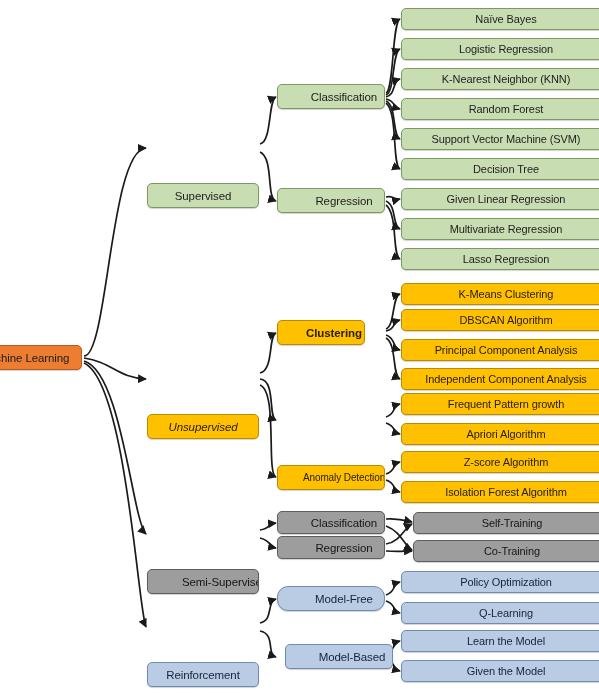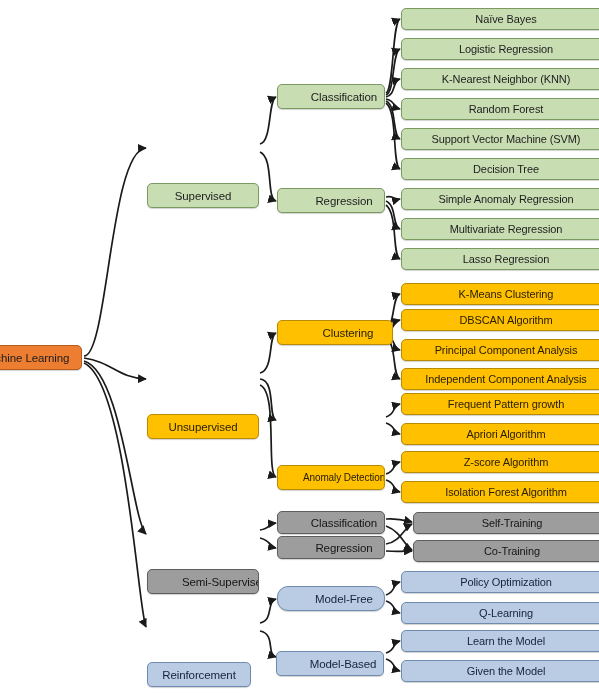--- a/index.html
+++ b/index.html
@@ -116,62 +116,62 @@
   </svg>
 
   <div class="node c-root root-node" style="left:-6px;top:345px;width:88px;height:25px;">
     <span>achine Learning</span>
   </div>
 
   <div class="node c-green lvl1" style="left:147px;top:135px;width:112px;height:25px;">
     <span>Supervised</span>
   </div>
 
-  <div class="node c-orange lvl1" style="left:147px;top:366px;width:112px;height:25px;">
+  <div class="node c-orange lvl1" style="left:147px;top:366px;width:112px;height:25px;font-style:italic;">
     <span>Unsupervised</span>
   </div>
 
   <div class="node c-grey lvl1" style="left:147px;top:521px;width:112px;height:25px;padding-left:44px;">
     <span>Semi-Supervised</span>
   </div>
 
-  <div class="node c-blue lvl1" style="left:147px;top:614px;width:104px;height:25px;">
+  <div class="node c-blue lvl1" style="left:147px;top:614px;width:112px;height:25px;">
     <span>Reinforcement</span>
   </div>
 
   <div class="node c-green lvl2" style="left:277px;top:84px;width:108px;height:25px;">
     <span>Classification</span>
   </div>
 
   <div class="node c-green lvl2" style="left:277px;top:188px;width:108px;height:25px;">
     <span>Regression</span>
   </div>
 
-  <div class="node c-orange lvl2" style="left:277px;top:320px;width:116px;height:25px;">
+  <div class="node c-orange lvl2" style="left:277px;top:320px;width:88px;height:25px;font-weight:bold;">
     <span>Clustering</span>
   </div>
 
 
   <div class="node c-orange lvl2 tiny" style="left:277px;top:465px;width:108px;height:25px;">
     <span>Anomaly Detection</span>
   </div>
 
   <div class="node c-grey lvl2" style="left:277px;top:511px;width:108px;height:23px;">
     <span>Classification</span>
   </div>
 
   <div class="node c-grey lvl2" style="left:277px;top:536px;width:108px;height:23px;">
     <span>Regression</span>
   </div>
 
   <div class="node c-blue lvl2" style="left:277px;top:586px;width:108px;height:25px;border-radius:11px;">
     <span>Model-Free</span>
   </div>
 
-  <div class="node c-blue lvl2" style="left:276px;top:644px;width:108px;height:25px;margin-top:7px;">
+  <div class="node c-blue lvl2" style="left:285px;top:644px;width:108px;height:25px;">
     <span>Model-Based</span>
   </div>
 
   <div class="node c-green leaf" style="left:401px;top:8px;width:210px;height:22px;">
     <span>Naïve Bayes</span>
   </div>
   <div class="node c-green leaf" style="left:401px;top:38px;width:210px;height:22px;">
     <span>Logistic Regression</span>
   </div>
   <div class="node c-green leaf" style="left:401px;top:68px;width:210px;height:22px;">
@@ -181,21 +181,21 @@
     <span>Random Forest</span>
   </div>
   <div class="node c-green leaf" style="left:401px;top:128px;width:210px;height:22px;">
     <span>Support Vector Machine (SVM)</span>
   </div>
   <div class="node c-green leaf" style="left:401px;top:158px;width:210px;height:22px;">
     <span>Decision Tree</span>
   </div>
 
   <div class="node c-green leaf" style="left:401px;top:188px;width:210px;height:22px;">
-    <span>Simple Anomaly Regression</span>
+    <span>Given Linear Regression</span>
   </div>
   <div class="node c-green leaf" style="left:401px;top:218px;width:210px;height:22px;">
     <span>Multivariate Regression</span>
   </div>
   <div class="node c-green leaf" style="left:401px;top:248px;width:210px;height:22px;">
     <span>Lasso Regression</span>
   </div>
 
   <div class="node c-orange leaf" style="left:401px;top:283px;width:210px;height:22px;">
     <span>K-Means Clustering</span>

